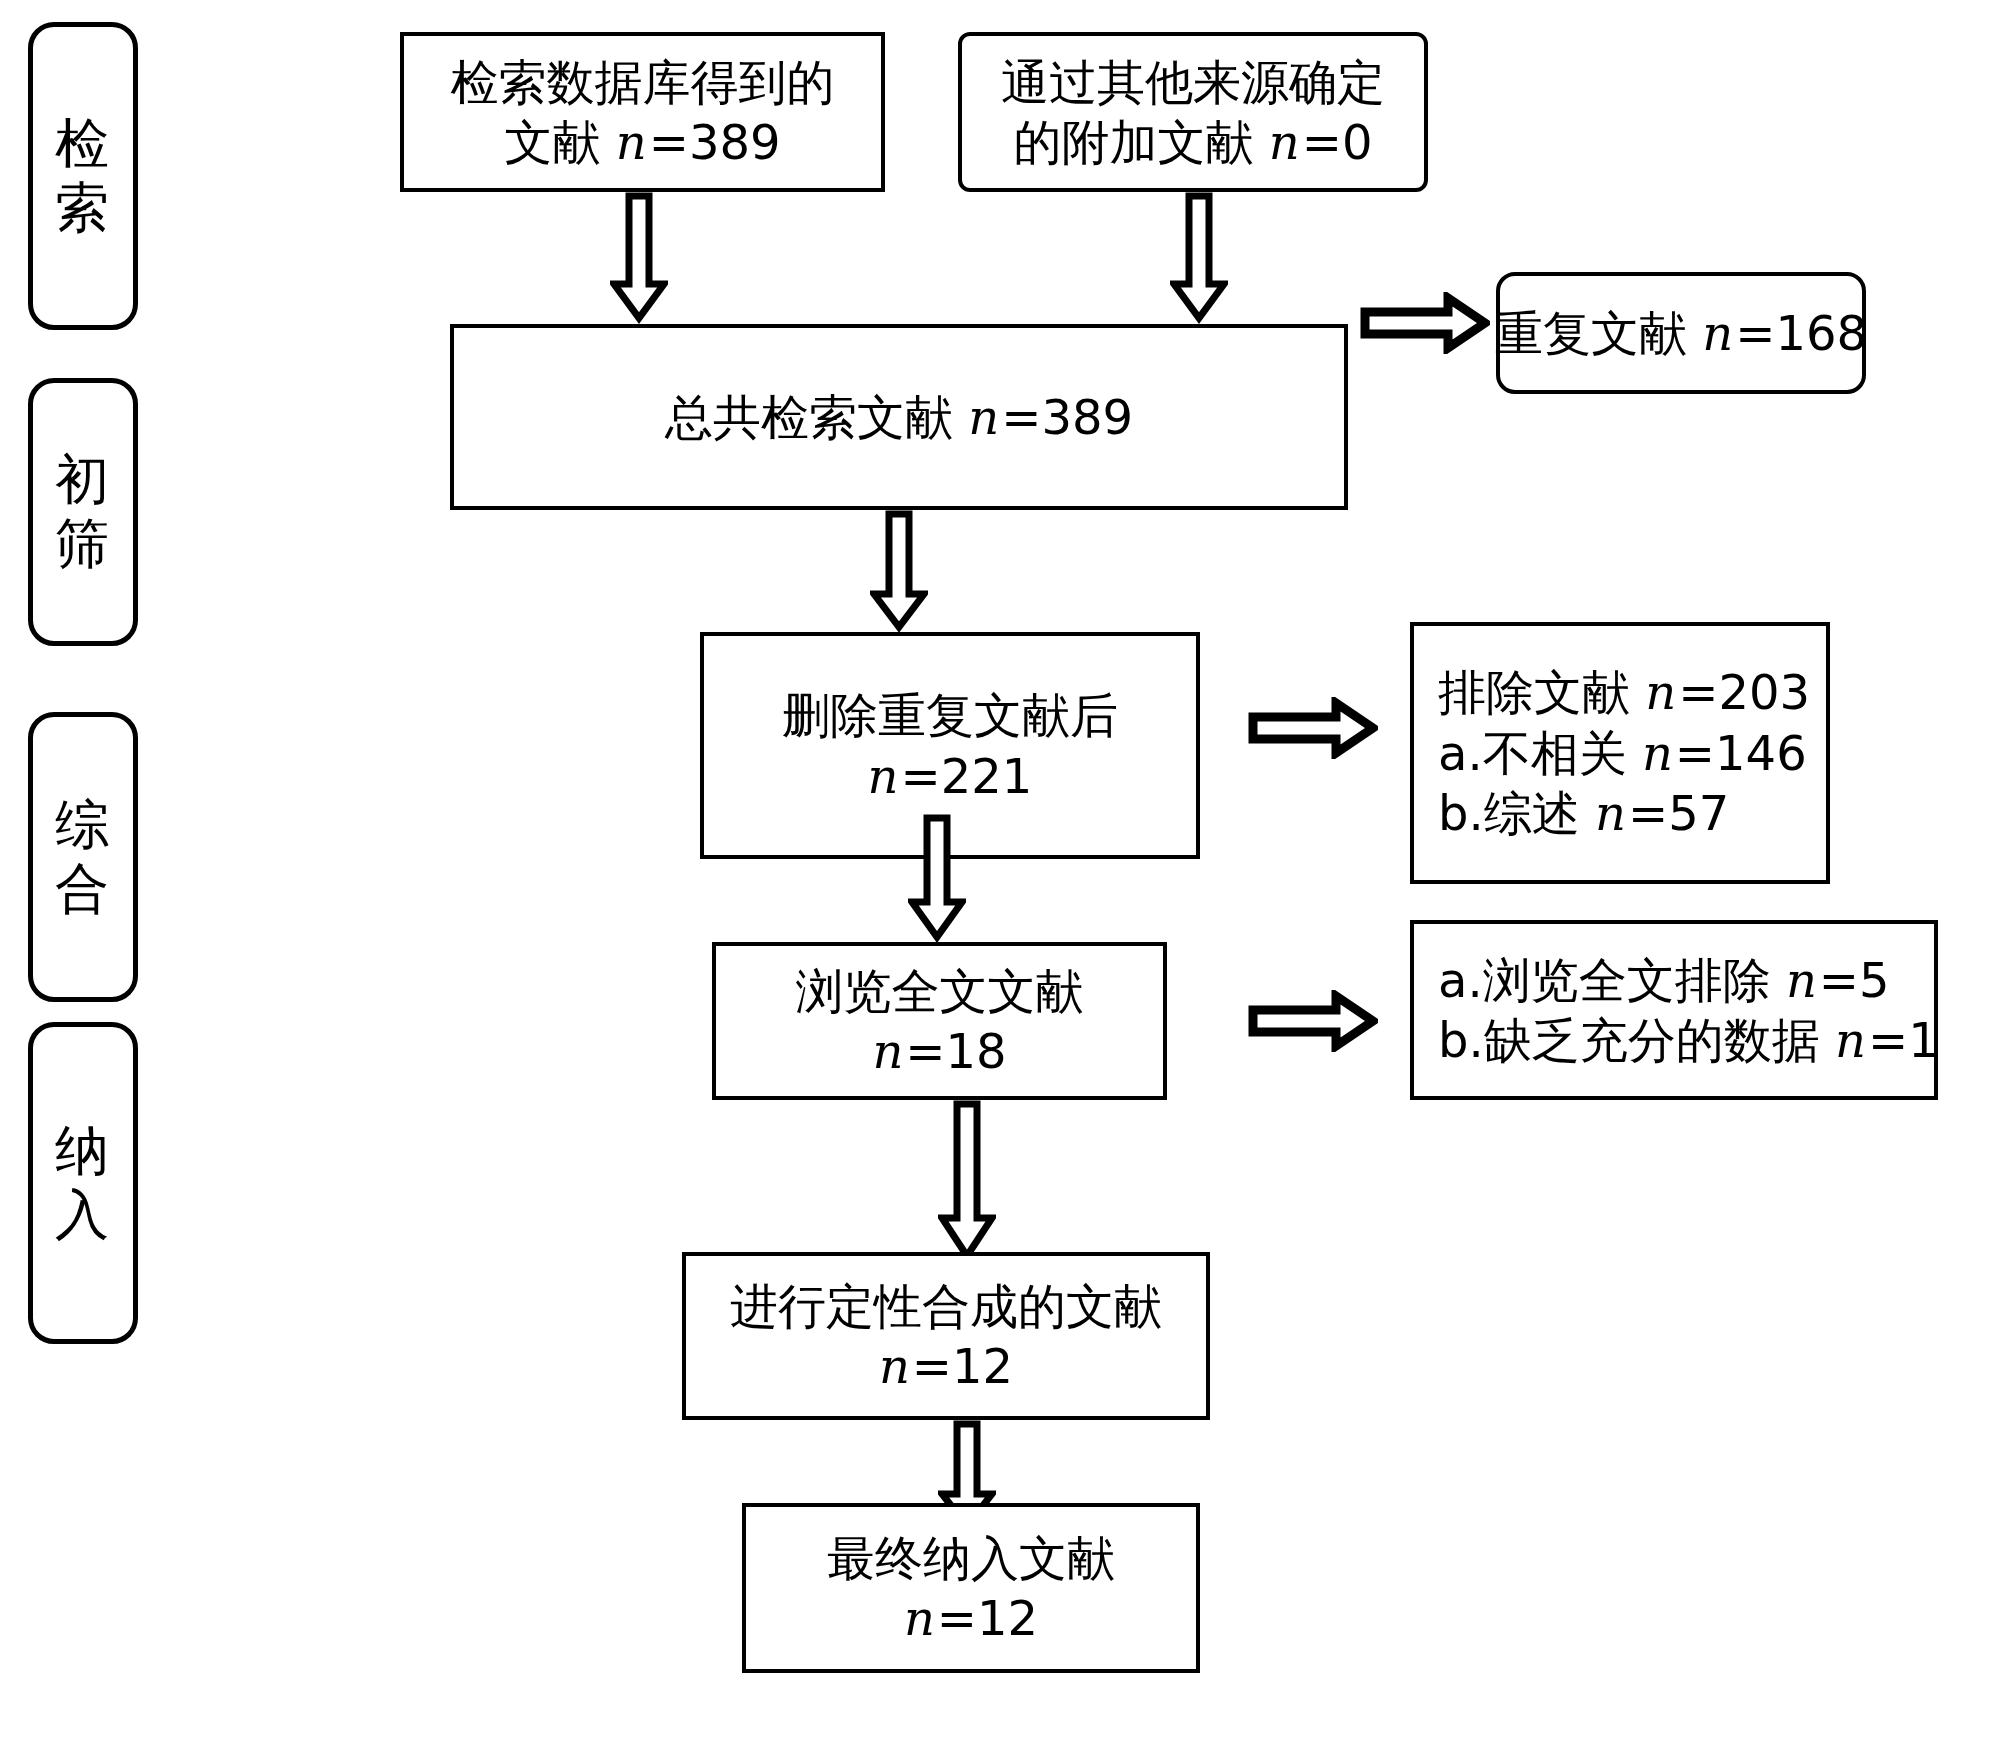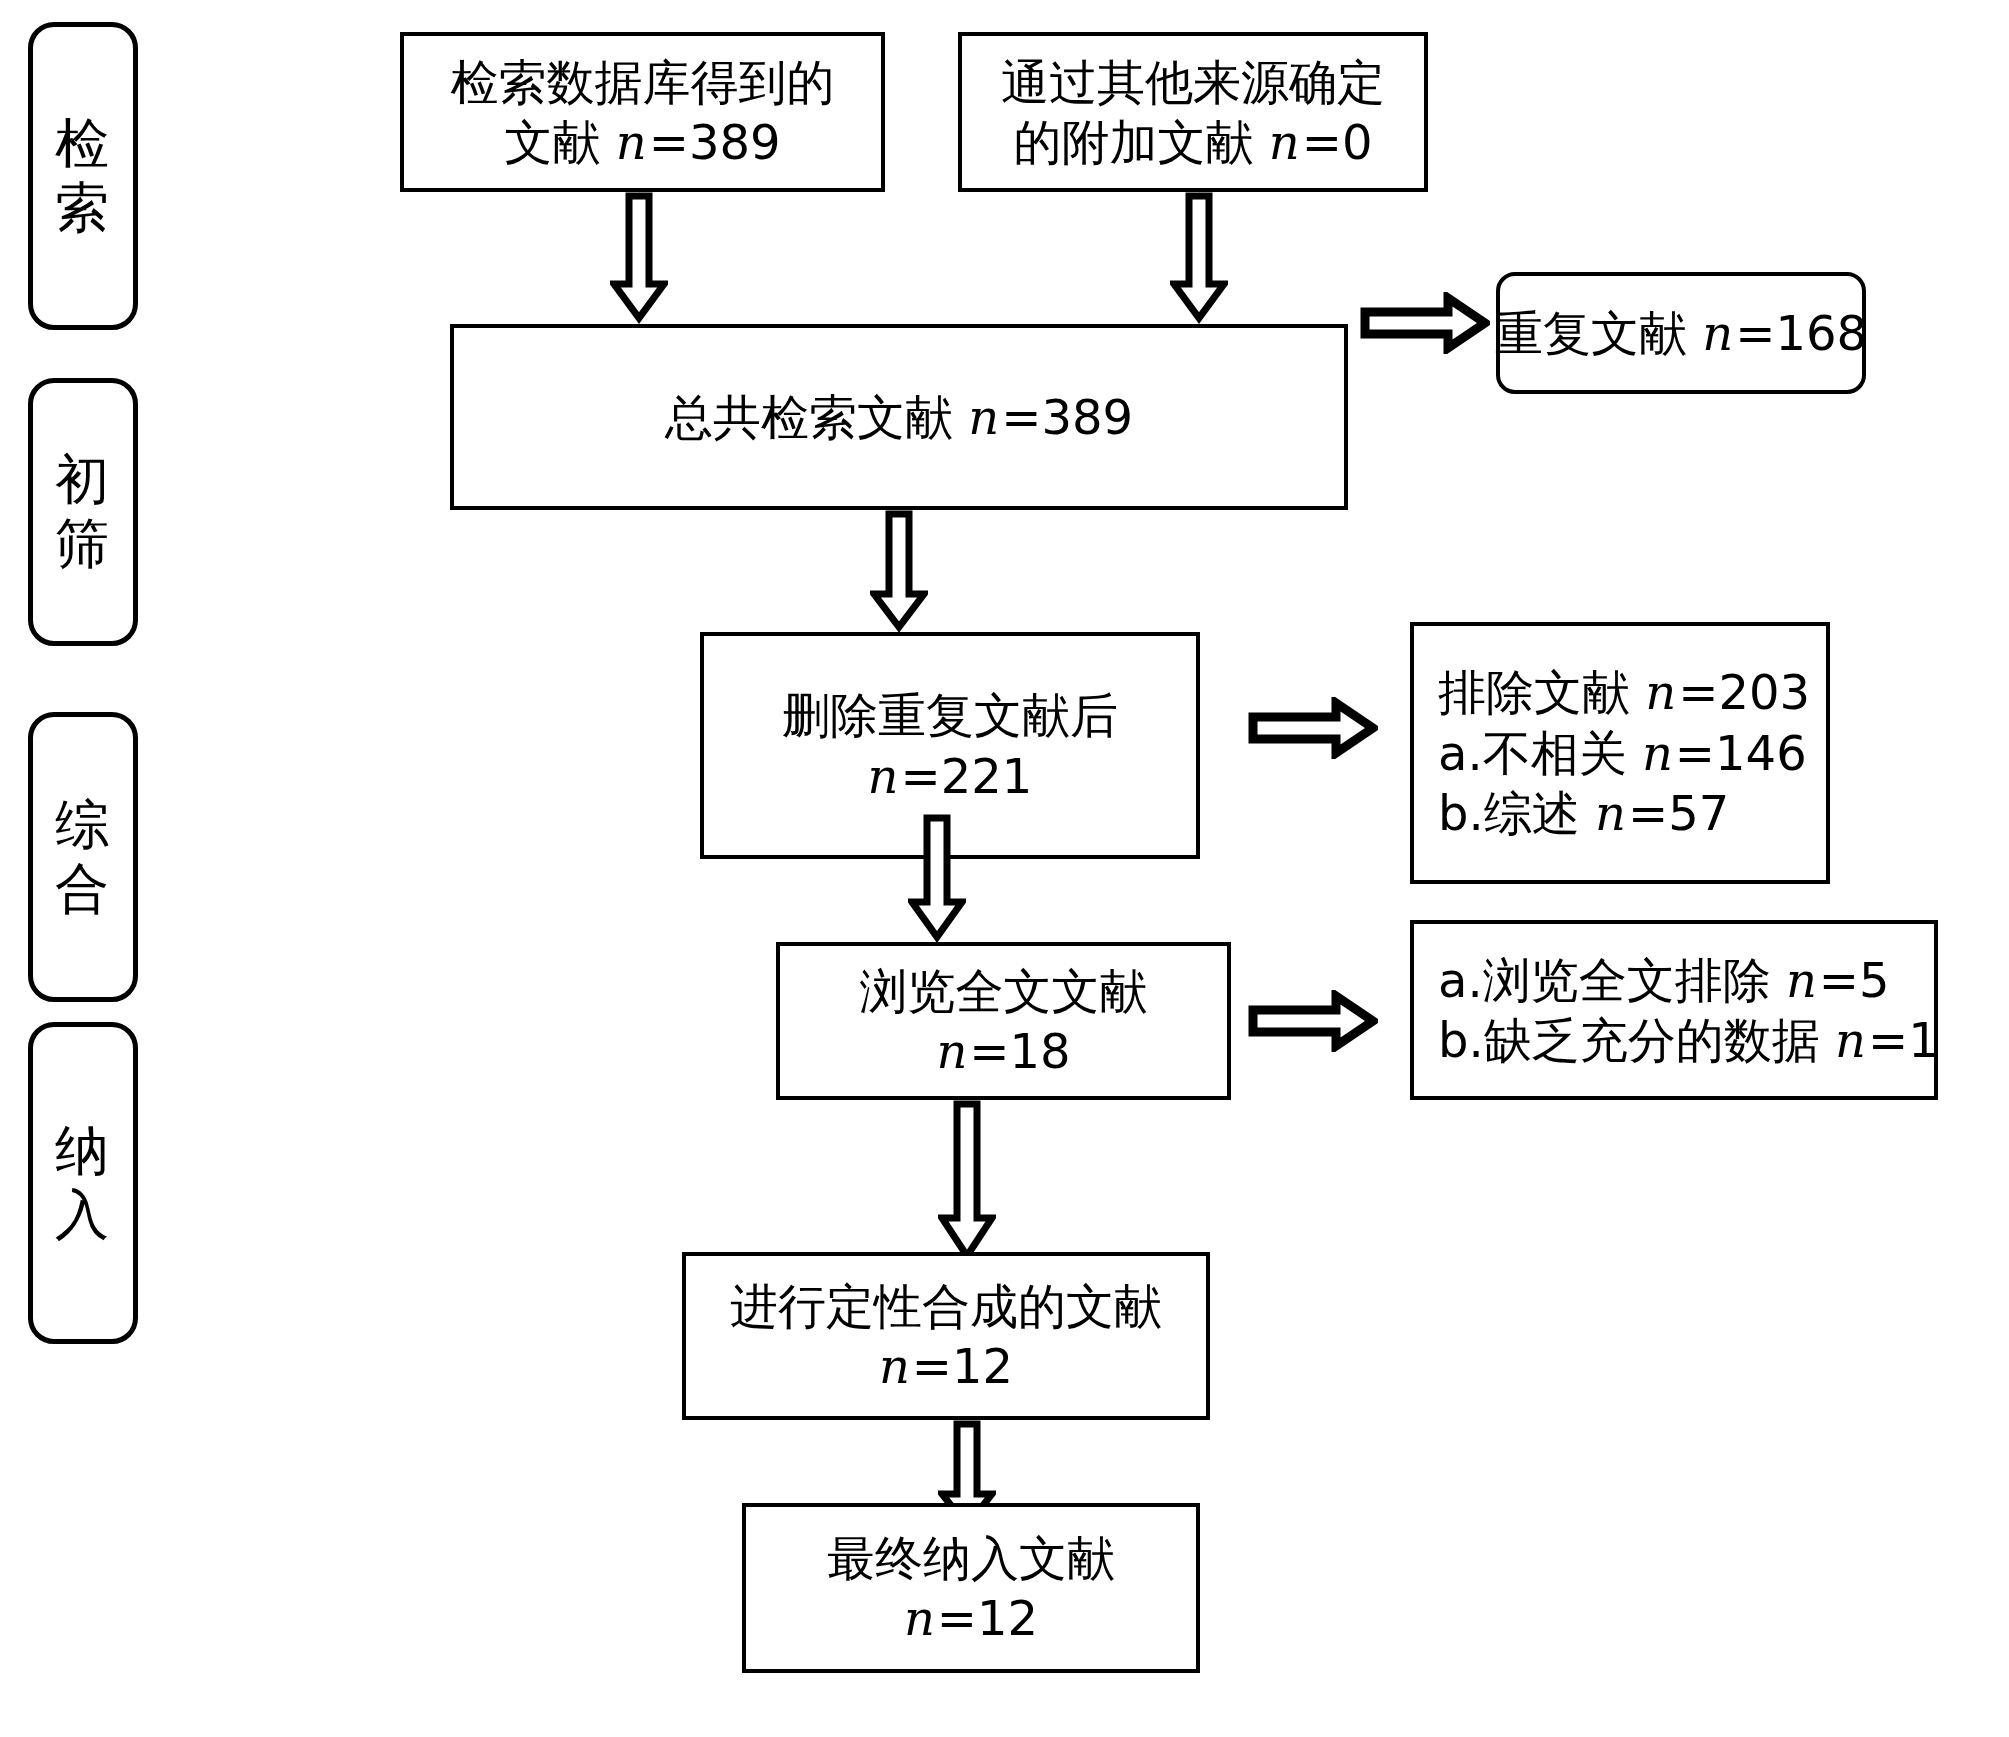--- a/index.html
+++ b/index.html
@@ -115,21 +115,21 @@
 入</span>
   </div>
 
   <div class="flow-box" style="left:400px; top:32px; width:485px; height:160px;">
     <div class="box-line">检索数据库得到的</div>
     <div class="box-line">
       <span>文献 </span><span class="ital">n</span><span>=389</span>
     </div>
   </div>
 
-  <div class="flow-box" style="left:958px; top:32px; width:470px; height:160px;">
+  <div class="flow-box" style="left:958px; top:32px; width:470px; height:160px;border-radius:12px;">
     <div class="box-line">通过其他来源确定</div>
     <div class="box-line">
       <span>的附加文献 </span><span class="ital">n</span><span>=0</span>
     </div>
   </div>
 
   <div class="arrow v-arrow" style="left:610px; top:192px; width:58px; height:132px;">
     <svg viewBox="0 0 58 132" preserveAspectRatio="none">
       <polygon points="19,4 39,4 39,92 54,92 29,126 4,92 19,92"></polygon>
     </svg>
@@ -189,21 +189,21 @@
       <span>b.综述 </span><span class="ital">n</span><span>=57</span>
     </div>
   </div>
 
   <div class="arrow v-arrow" style="left:908px; top:814px; width:58px; height:128px;">
     <svg viewBox="0 0 58 128" preserveAspectRatio="none">
       <polygon points="19,4 39,4 39,88 54,88 29,123 4,88 19,88"></polygon>
     </svg>
   </div>
 
-  <div class="flow-box" style="left:776px; top:942px; width:455px; height:158px;">
+  <div class="flow-box" style="left:712px; top:942px; width:455px; height:158px;">
     <div class="box-line">浏览全文文献</div>
     <div class="box-line">
       <span class="ital">n</span><span>=18</span>
     </div>
   </div>
 
   <div class="arrow h-arrow" style="left:1248px; top:990px; width:130px; height:62px;">
     <svg viewBox="0 0 130 62" preserveAspectRatio="none">
       <polygon points="5,20 88,20 88,6 125,31 88,56 88,42 5,42"></polygon>
     </svg>

